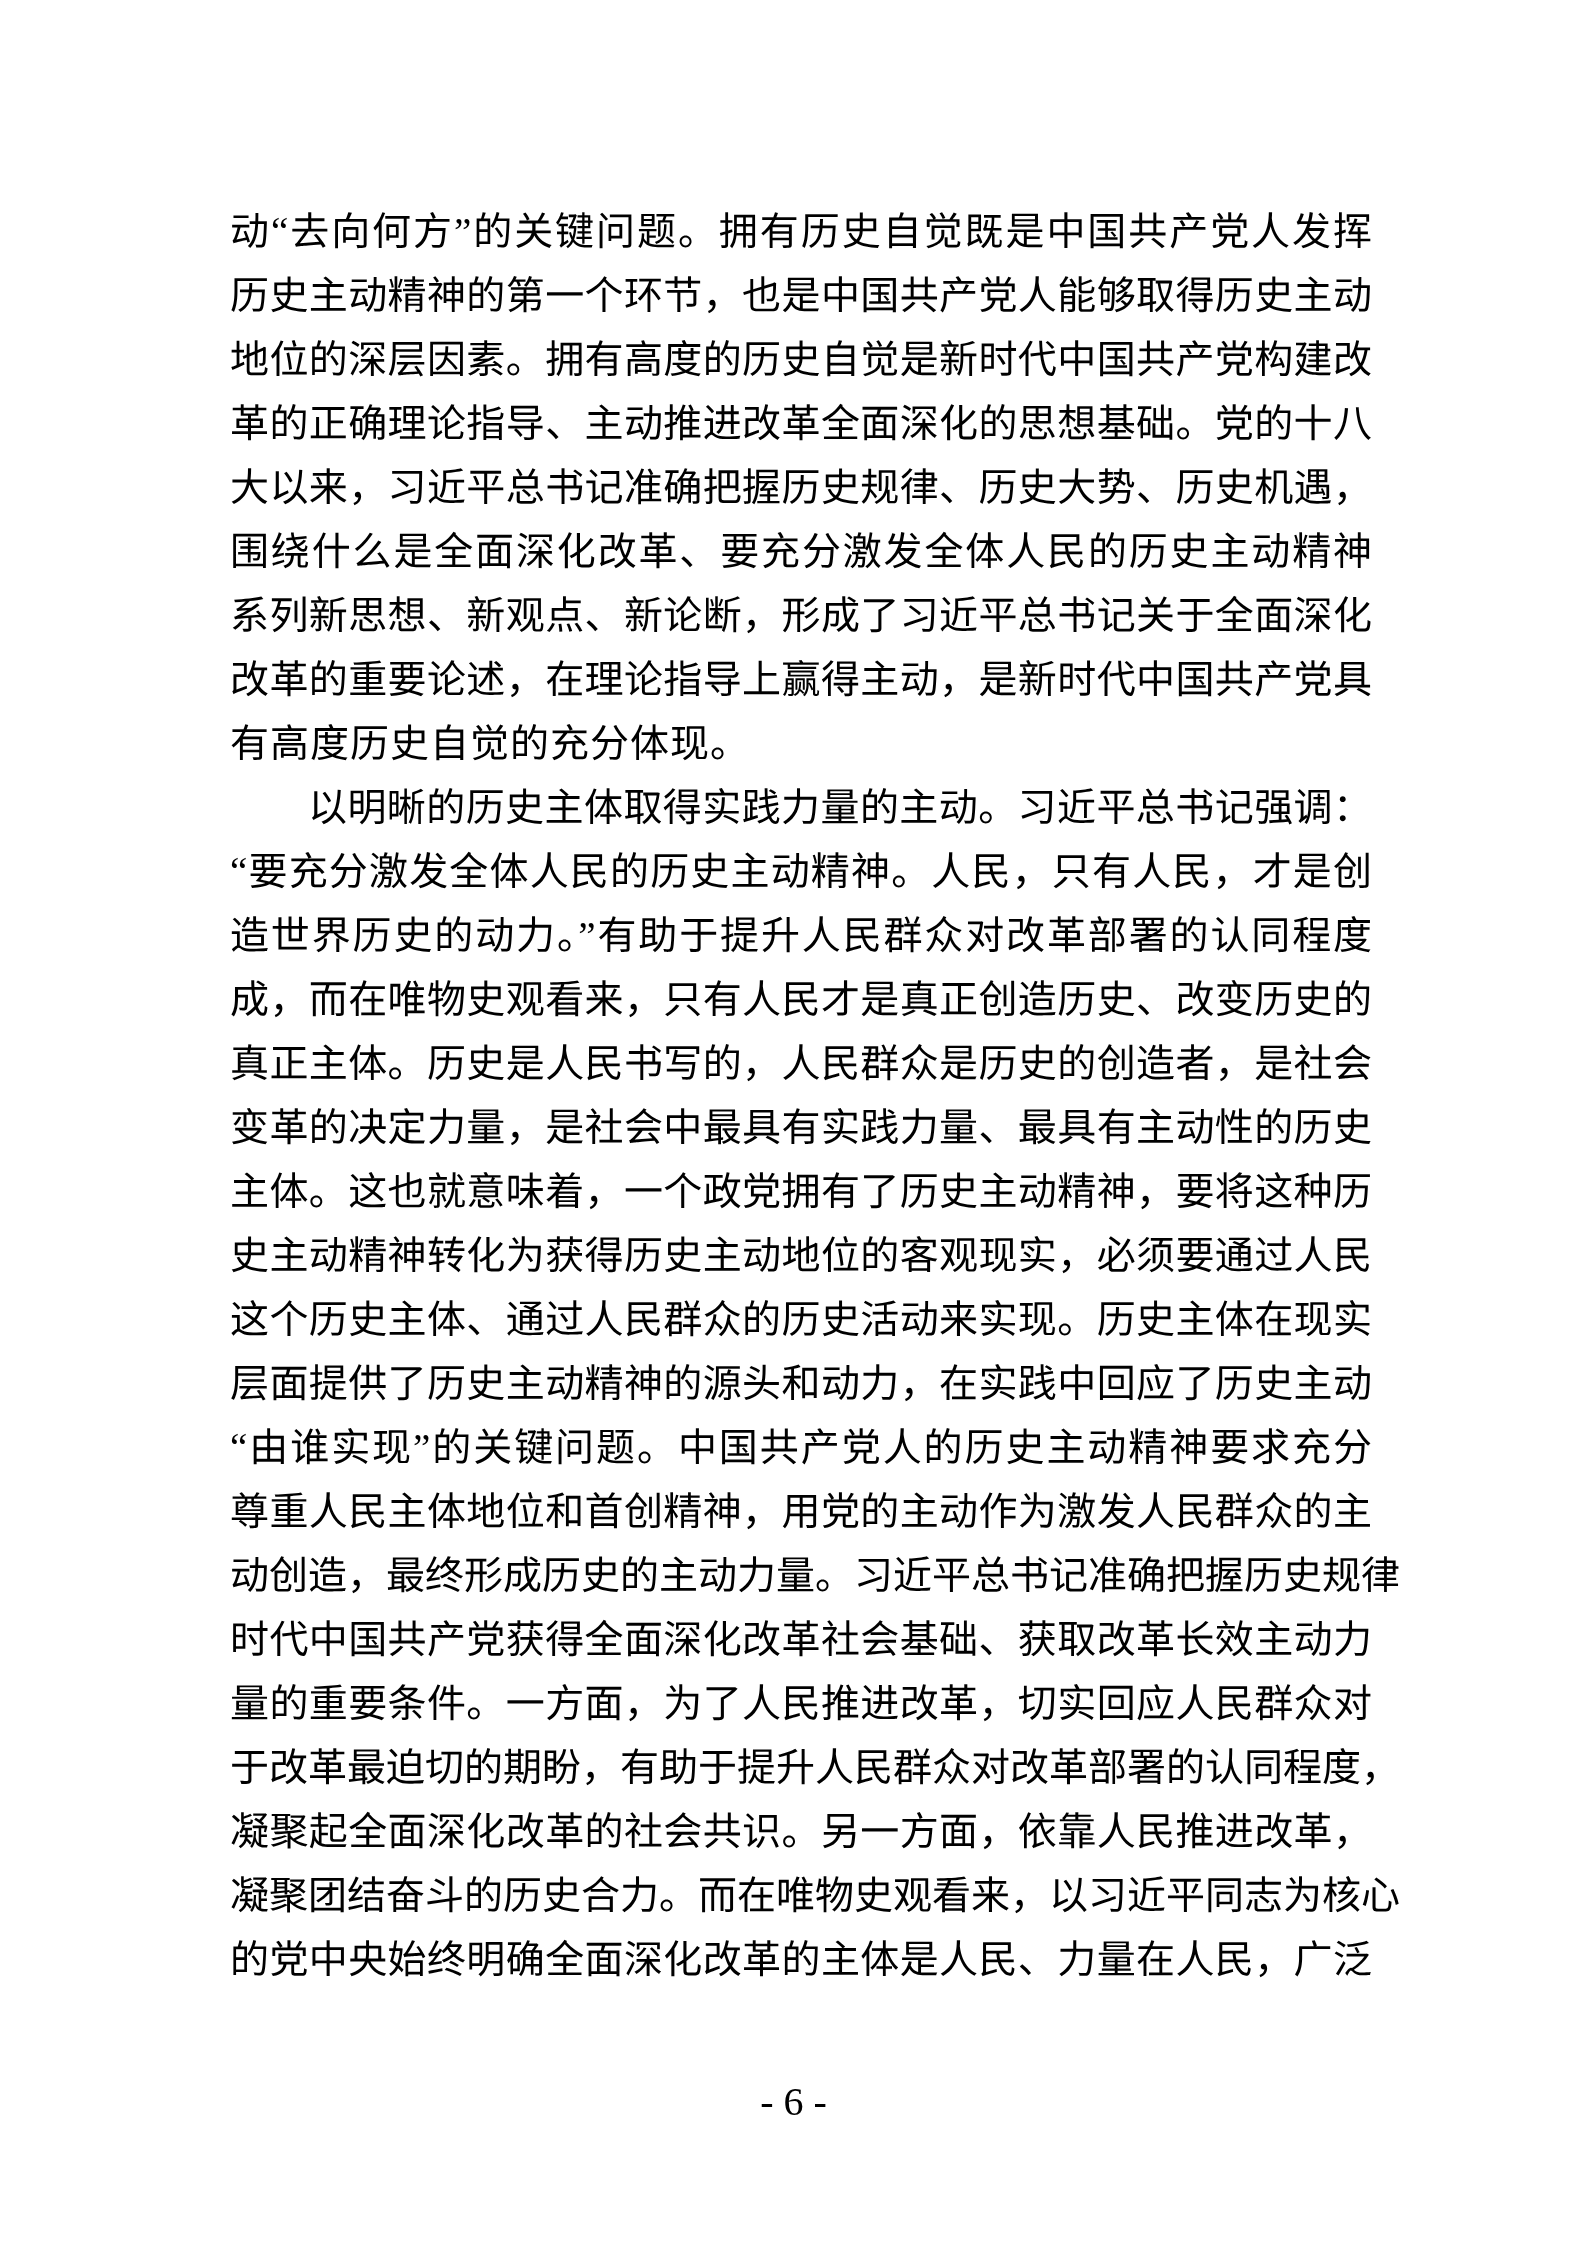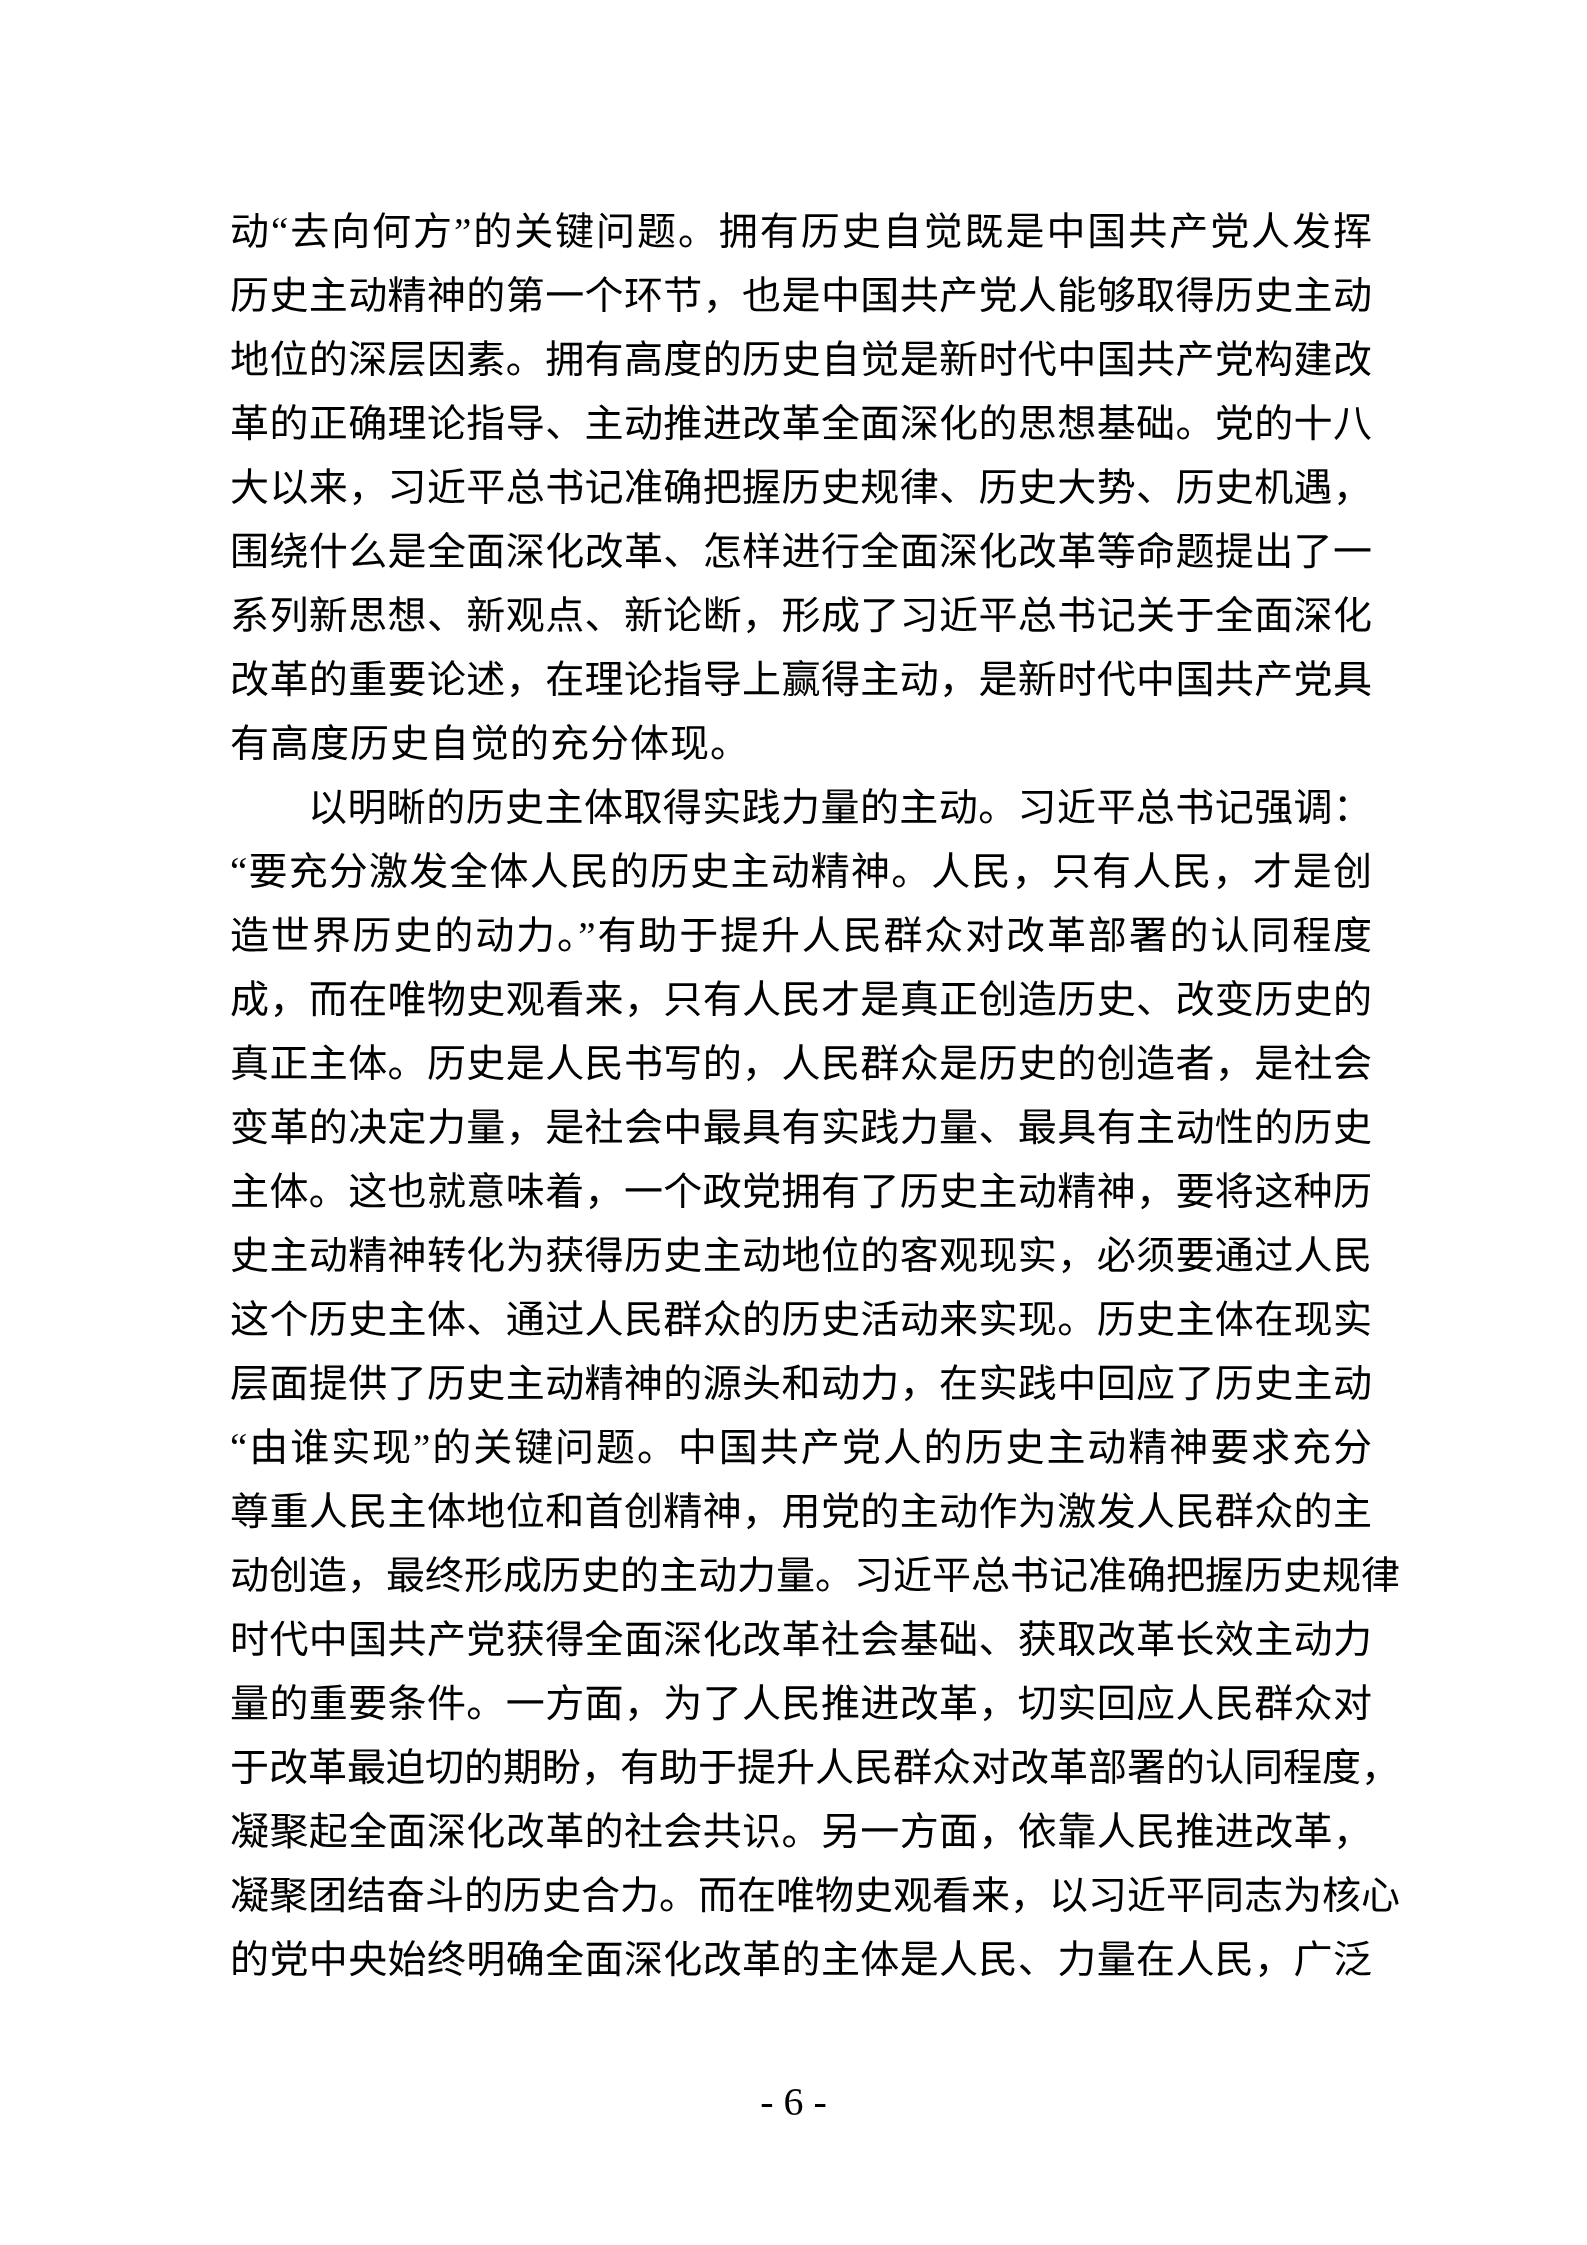--- a/index.html
+++ b/index.html
@@ -55,21 +55,21 @@
 </head>
 <body>
 
 <div class="page">
   <div class="text-block">
     <div class="line">动“去向何方”的关键问题。拥有历史自觉既是中国共产党人发挥</div>
     <div class="line">历史主动精神的第一个环节，也是中国共产党人能够取得历史主动</div>
     <div class="line">地位的深层因素。拥有高度的历史自觉是新时代中国共产党构建改</div>
     <div class="line">革的正确理论指导、主动推进改革全面深化的思想基础。党的十八</div>
     <div class="line">大以来，习近平总书记准确把握历史规律、历史大势、历史机遇，</div>
-    <div class="line">围绕什么是全面深化改革、怎样进行全面深化改革等命题提出了一</div>
+    <div class="line">围绕什么是全面深化改革、要充分激发全体人民的历史主动精神</div>
     <div class="line">系列新思想、新观点、新论断，形成了习近平总书记关于全面深化</div>
     <div class="line">改革的重要论述，在理论指导上赢得主动，是新时代中国共产党具</div>
     <div class="line end">有高度历史自觉的充分体现。</div>
     <div class="line indent">以明晰的历史主体取得实践力量的主动。习近平总书记强调：</div>
     <div class="line">“要充分激发全体人民的历史主动精神。人民，只有人民，才是创</div>
     <div class="line">造世界历史的动力。”有助于提升人民群众对改革部署的认同程度</div>
     <div class="line">成，而在唯物史观看来，只有人民才是真正创造历史、改变历史的</div>
     <div class="line">真正主体。历史是人民书写的，人民群众是历史的创造者，是社会</div>
     <div class="line">变革的决定力量，是社会中最具有实践力量、最具有主动性的历史</div>
     <div class="line">主体。这也就意味着，一个政党拥有了历史主动精神，要将这种历</div>

